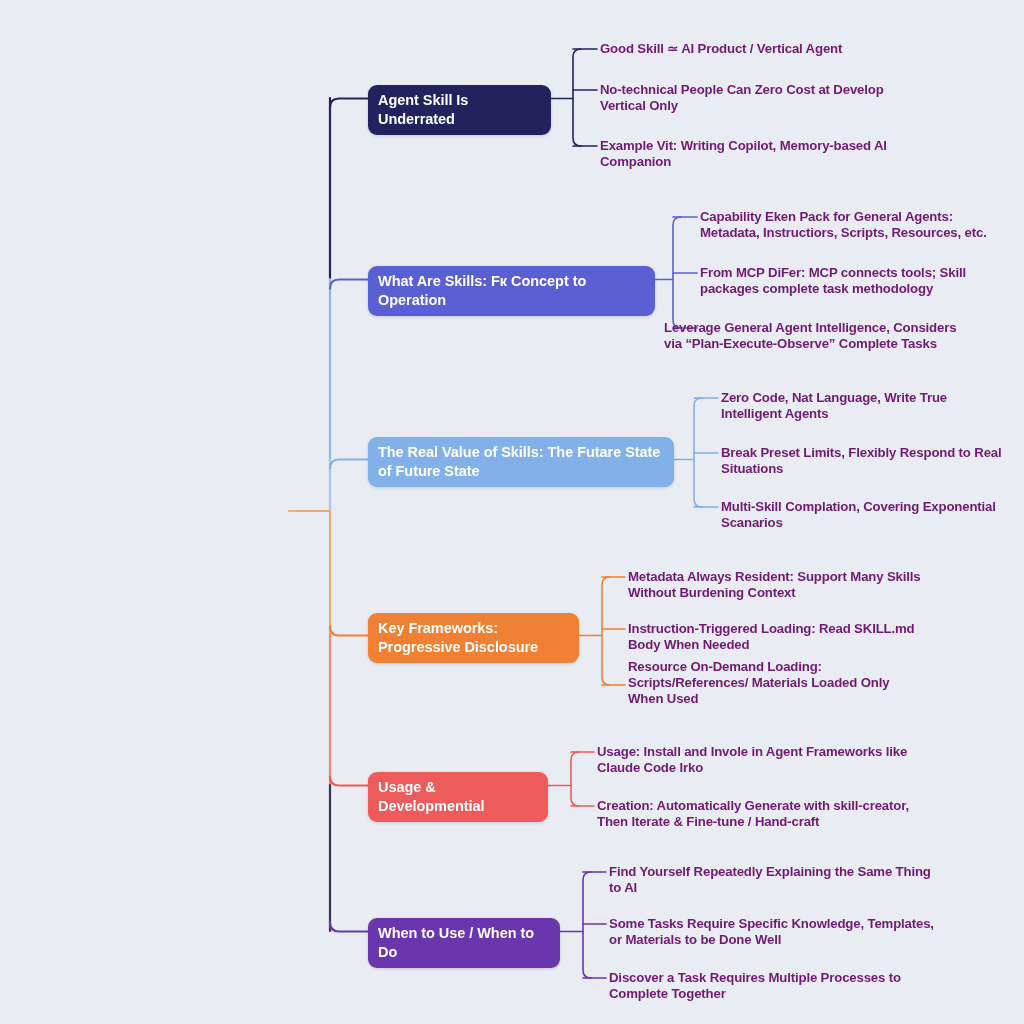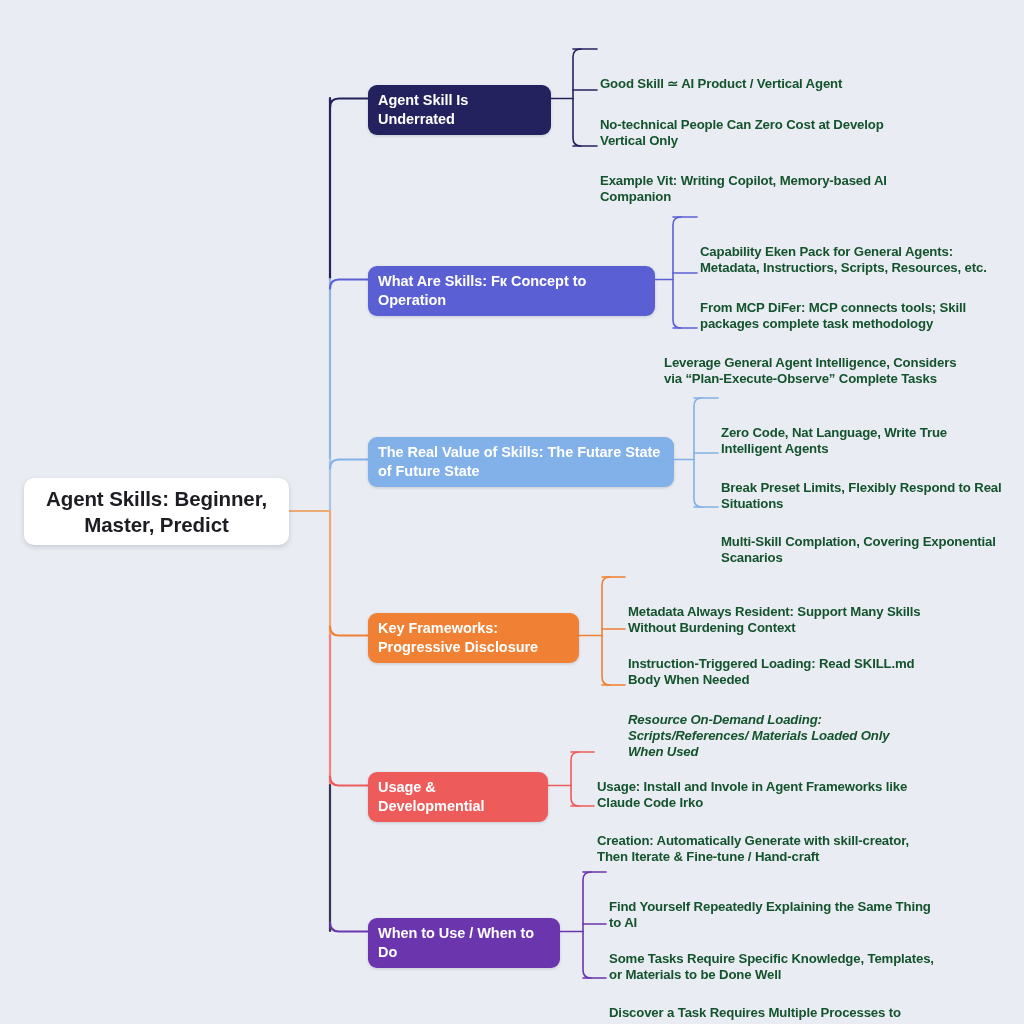--- a/index.html
+++ b/index.html
@@ -75,25 +75,24 @@
   }
 
   
   .leaf {
     position: absolute;
     z-index: 3;
   }
   .leaf-label {
     font-size: 13.2px;
     font-weight: bold;
-    color: #14532d;
+    color: #701a75;
     line-height: 1.22;
     letter-spacing: -0.15px;
     display: block;
-    margin-top: 35px;
   }
 </style>
 </head>
 <body>
 
 <div id="canvas">
 
   <svg id="svg-links" viewBox="0 0 1024 1024" xmlns="http://www.w3.org/2000/svg">
       <path d="M 330 98 L 330 279" fill="none" stroke="#24225e" stroke-width="2.2" stroke-linecap="round" stroke-linejoin="round"></path>
       <path d="M 330 279 L 330 459" fill="none" stroke="#8fb6e3" stroke-width="2.2" stroke-linecap="round" stroke-linejoin="round"></path>
@@ -132,23 +131,20 @@
       <path d="M 571 752 L 594 752" fill="none" stroke="#ee5b5b" stroke-width="1.6" stroke-linecap="round" stroke-linejoin="round"></path>
       <path d="M 571 806 L 594 806" fill="none" stroke="#ee5b5b" stroke-width="1.6" stroke-linecap="round" stroke-linejoin="round"></path>
       <path d="M 330 922.5 Q 330 931.5 339 931.5 L 368 931.5" fill="none" stroke="#6b35ad" stroke-width="2.2" stroke-linecap="round" stroke-linejoin="round"></path>
       <path d="M 560 931.5 L 583 931.5" fill="none" stroke="#6b35ad" stroke-width="1.6" stroke-linecap="round" stroke-linejoin="round"></path>
       <path d="M 591 872 Q 583 872 583 880 L 583 970 Q 583 978 591 978" fill="none" stroke="#6b35ad" stroke-width="1.6" stroke-linecap="round" stroke-linejoin="round"></path>
       <path d="M 583 872 L 606 872" fill="none" stroke="#6b35ad" stroke-width="1.6" stroke-linecap="round" stroke-linejoin="round"></path>
       <path d="M 583 924 L 606 924" fill="none" stroke="#6b35ad" stroke-width="1.6" stroke-linecap="round" stroke-linejoin="round"></path>
       <path d="M 583 978 L 606 978" fill="none" stroke="#6b35ad" stroke-width="1.6" stroke-linecap="round" stroke-linejoin="round"></path>
     </svg>
 
-  <div class="root-node">
-    <span class="root-label">Agent Skills: Beginner, Master, Predict</span>
-  </div>
 
   <div id="nodes-layer">
       <div class="branch-node" style="left: 368px; top: 85px; width: 183px; min-height: 27px; background: rgb(36, 34, 94);">
         <span class="branch-label">Agent Skill Is Underrated</span>
       </div>
       <div class="leaf" style="left: 600px; top: 41px; width: 330px;">
         <span class="leaf-label">Good Skill ≃ AI Product / Vertical Agent</span>
       </div>
       <div class="leaf" style="left: 600px; top: 82px; width: 330px;">
         <span class="leaf-label">No-technical People Can Zero Cost at Develop Vertical Only</span>
@@ -182,21 +178,21 @@
       </div>
       <div class="branch-node" style="left: 368px; top: 613px; width: 211px; min-height: 45px; background: rgb(240, 128, 51);">
         <span class="branch-label">Key Frameworks: Progressive Disclosure</span>
       </div>
       <div class="leaf" style="left: 628px; top: 569px; width: 300px;">
         <span class="leaf-label">Metadata Always Resident: Support Many Skills Without Burdening Context</span>
       </div>
       <div class="leaf" style="left: 628px; top: 621px; width: 300px;">
         <span class="leaf-label">Instruction-Triggered Loading: Read SKILL.md Body When Needed</span>
       </div>
-      <div class="leaf" style="left: 628px; top: 677px; width: 300px; font-style: italic;">
+      <div class="leaf" style="left: 628px; top: 659px; width: 300px;">
         <span class="leaf-label">Resource On-Demand Loading: Scripts/References/ Materials Loaded Only When Used</span>
       </div>
       <div class="branch-node" style="left: 368px; top: 772px; width: 180px; min-height: 27px; background: rgb(238, 91, 91);">
         <span class="branch-label">Usage &amp; Developmential</span>
       </div>
       <div class="leaf" style="left: 597px; top: 744px; width: 330px;">
         <span class="leaf-label">Usage: Install and Invole in Agent Frameworks like Claude Code Irko</span>
       </div>
       <div class="leaf" style="left: 597px; top: 798px; width: 330px;">
         <span class="leaf-label">Creation: Automatically Generate with skill-creator, Then Iterate &amp; Fine-tune / Hand-craft</span>

